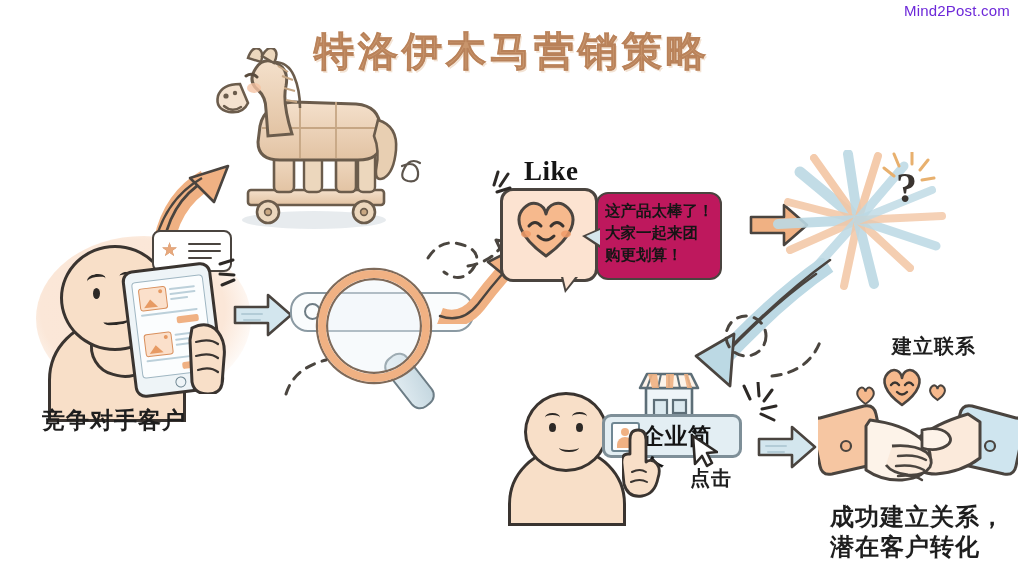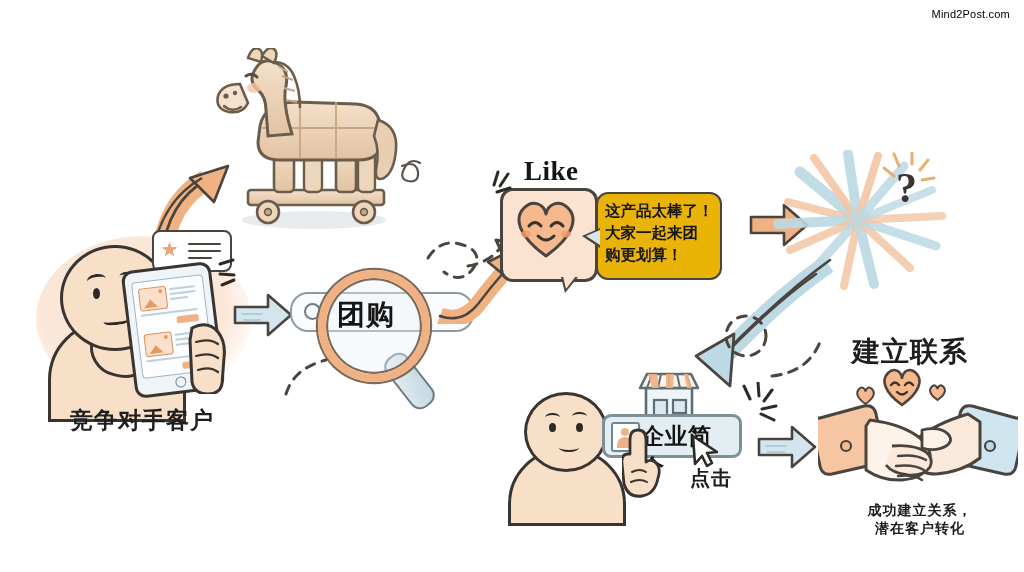--- a/index.html
+++ b/index.html
@@ -11,22 +11,22 @@
     position:relative;
     width:1024px;height:572px;
     background:#ffffff;
     overflow:hidden;
   }
   .abs{position:absolute;}
   .nosel{user-select:none;}
 
   
   #watermark{
-    right:14px;top:8px;
-    font-size:11px;color:#000000;letter-spacing:.2px;
+    right:14px;top:2px;
+    font-size:15px;color:#6d28d9;letter-spacing:.2px;
   }
 
   
   #title{
     left:0;right:0;top:24px;
     text-align:center;
     font-size:40px;font-weight:700;
     color:#c8956c;
     letter-spacing:4px;
     text-shadow:
@@ -123,21 +123,21 @@
   .card-img:before{
     content:"";position:absolute;right:3px;top:2px;width:4px;height:4px;
     background:#e79a63;border-radius:50%;
   }
   .card-ln{position:absolute;height:2px;background:#bcd0da;border-radius:2px;}
   .card-btn{position:absolute;height:7px;background:#f0b183;border-radius:2px;}
 
   #spark-left{left:218px;top:256px;width:26px;height:34px;}
 
   #label-competitor{
-    left:42px;top:406px;width:200px;text-align:center;font-size:23px;
+    left:42px;top:406px;width:200px;font-size:23px;
   }
 
   
   #arrow1{left:232px;top:292px;width:62px;height:46px;}
 
   
   #searchbar{
     left:290px;top:292px;width:180px;height:36px;
     background:#fafcfd;border:2.6px solid #8b9aa3;border-radius:18px;
   }
@@ -193,21 +193,21 @@
   }
   #heart-shape{
     left:512px;top:196px;width:68px;height:64px;
   }
   #spark-heart{left:480px;top:170px;width:34px;height:36px;}
 
   
   #label-valuable{left:600px;top:160px;font-size:24px;}
   #comment-bubble{
     left:596px;top:192px;width:122px;height:84px;
-    background:#eab308;border:2.8px solid #4a443f;border-radius:12px;
+    background:#be185d;border:2.8px solid #4a443f;border-radius:12px;
   }
   #comment-bubble .tail{
     position:absolute;left:-16px;top:34px;width:0;height:0;
     border-top:8px solid transparent;border-bottom:12px solid transparent;
     border-right:18px solid #4a443f;
   }
   #comment-bubble .tail:after{
     content:"";position:absolute;left:4px;top:-6px;width:0;height:0;
     border-top:6px solid transparent;border-bottom:9px solid transparent;
     border-right:14px solid #d6e6ec;
@@ -274,34 +274,35 @@
     font-size:23px;font-weight:700;color:#141414;letter-spacing:0.5px;
   }
   #cursor{left:690px;top:434px;width:28px;height:34px;}
   #spark-click{left:736px;top:382px;width:42px;height:44px;}
   #label-click{left:690px;top:466px;font-size:20px;}
 
   
   #arrow4{left:756px;top:424px;width:62px;height:46px;}
 
   
-  #label-connect{left:852px;top:334px;width:124px;text-align:left;font-size:28px;}
+  #label-connect{left:852px;top:334px;width:124px;text-align:right;font-size:20px;}
   #hs-heart{left:880px;top:366px;width:44px;height:42px;}
   #hs-heart-s1{left:855px;top:386px;width:21px;height:20px;}
   #hs-heart-s2{left:928px;top:384px;width:19px;height:18px;}
   #handshake{left:818px;top:390px;width:200px;height:102px;}
-  #label-result{left:830px;top:502px;width:180px;text-align:center;font-size:14px;}
+  #label-result{left:830px;top:502px;width:180px;text-align:left;font-size:24px;}
 </style>
 </head>
 <body>
 
 <div id="stage">
 
   <div class="abs nosel" id="watermark">Mind2Post.com</div>
 
+  <div class="abs nosel" id="title">特洛伊木马营销策略</div>
 
   <svg class="abs" id="trojan" style="left:196px;top:48px;width:230px;height:190px;" viewBox="0 0 230 190">
     <defs>
       <linearGradient id="wood" x1="0" y1="0" x2="0" y2="1">
         <stop offset="0%" stop-color="#f4e0cb"></stop>
           <stop offset="100%" stop-color="#e2c3a3"></stop>
       </linearGradient>
     </defs>
 
     <ellipse cx="118" cy="172" rx="72" ry="9" fill="#dfe4e8" opacity="0.75"></ellipse>
@@ -405,21 +406,20 @@
   <svg class="abs" id="arrow1" viewBox="0 0 62 46">
     <path d="M3 15 l33 0 l0 -12 l23 20 l-23 20 l0 -12 l-33 0 z" fill="#d3e6ee" stroke="#4a443f" stroke-width="2.6" stroke-linejoin="round"></path>
     <path d="M10 22 l20 0 M12 28 l16 0" stroke="#b3ccd7" stroke-width="2" stroke-linecap="round"></path>
   </svg>
 
   <div class="abs" id="searchbar">
     <span class="mini"></span>
   </div>
   <div class="abs" id="mag-handle"></div>
   <div class="abs" id="magnifier"></div>
-  <div class="abs nosel" id="search-term">团购</div>
 
   <svg class="abs" style="left:268px;top:222px;width:250px;height:180px;" viewBox="0 0 250 180">
     <path class="dashpath" d="M160 36 q14 -22 38 -12 q18 8 6 24 q-12 14 -28 2"></path>
     <path class="dashpath" d="M200 44 q22 -4 32 -18"></path>
     <path d="M228 18 l16 3 l-8 14 z" fill="none" stroke="#4a453f" stroke-width="3" stroke-linejoin="round"></path>
     <path class="dashpath" d="M18 172 q8 -26 40 -34"></path>
   </svg>
 
   <svg class="abs" id="arrow2" viewBox="0 0 80 78">
     <path d="M4 70 q22 8 38 -12 q12 -16 26 -32" fill="none" stroke="#f0b183" stroke-width="17" stroke-linecap="butt"></path>

